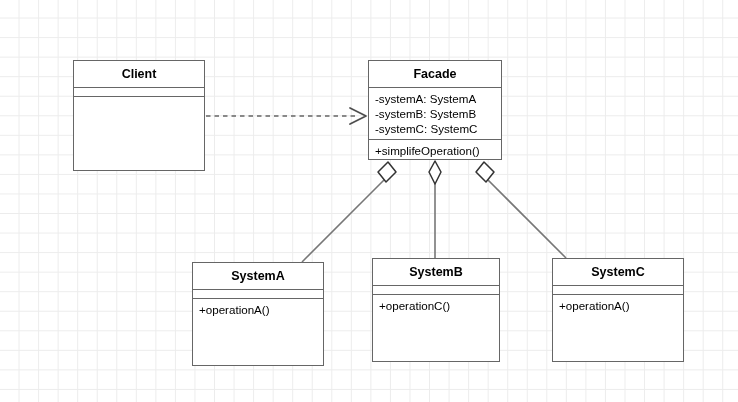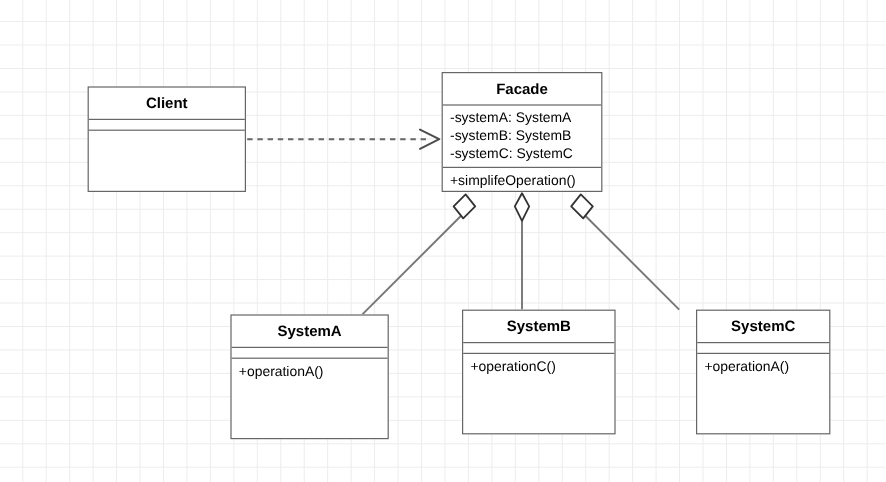--- a/index.html
+++ b/index.html
@@ -95,21 +95,21 @@
       <line x1="435" y1="176" x2="435" y2="258" stroke="#777777" stroke-width="1.6"></line>
       <polygon points="435,161 441,172 435,184 429,172" fill="#ffffff" stroke="#333333" stroke-width="1.5" stroke-linejoin="round"></polygon>
     </g>
 
     <g>
       <line x1="484" y1="176" x2="566" y2="258" stroke="#777777" stroke-width="1.6"></line>
       <polygon points="484,162 494,172 486,182 476,172" fill="#ffffff" stroke="#333333" stroke-width="1.5" stroke-linejoin="round"></polygon>
     </g>
   </svg>
 
-  <div class="uml-class" style="left:73px; top:72px; width:132px; height:88px;">
+  <div class="uml-class" style="left:73px; top:60px; width:132px; height:111px;">
     <div class="stack">
       <div class="cls-title">Client</div>
       <div class="cls-compartment empty-thin"></div>
       <div class="cls-compartment last cls-body-fill"></div>
     </div>
   </div>
 
   <div class="uml-class" style="left:368px; top:60px; width:134px; height:100px;">
     <div class="stack">
       <div class="cls-title">Facade</div>
@@ -127,31 +127,31 @@
   <div class="uml-class" style="left:192px; top:262px; width:132px; height:104px;">
     <div class="stack">
       <div class="cls-title">SystemA</div>
       <div class="cls-compartment empty-thin"></div>
       <div class="cls-compartment last cls-body-fill">
         <div class="cls-member">+operationA()</div>
       </div>
     </div>
   </div>
 
-  <div class="uml-class" style="left:372px; top:258px; width:128px; height:104px;margin-left:13px;">
+  <div class="uml-class" style="left:372px; top:258px; width:128px; height:104px;">
     <div class="stack">
       <div class="cls-title">SystemB</div>
       <div class="cls-compartment empty-thin"></div>
       <div class="cls-compartment last cls-body-fill">
         <div class="cls-member">+operationC()</div>
       </div>
     </div>
   </div>
 
-  <div class="uml-class" style="left:580px; top:258px; width:112px; height:104px;">
+  <div class="uml-class" style="left:552px; top:258px; width:132px; height:104px;">
     <div class="stack">
       <div class="cls-title">SystemC</div>
       <div class="cls-compartment empty-thin"></div>
       <div class="cls-compartment last cls-body-fill">
         <div class="cls-member">+operationA()</div>
       </div>
     </div>
   </div>
 
 </div>

